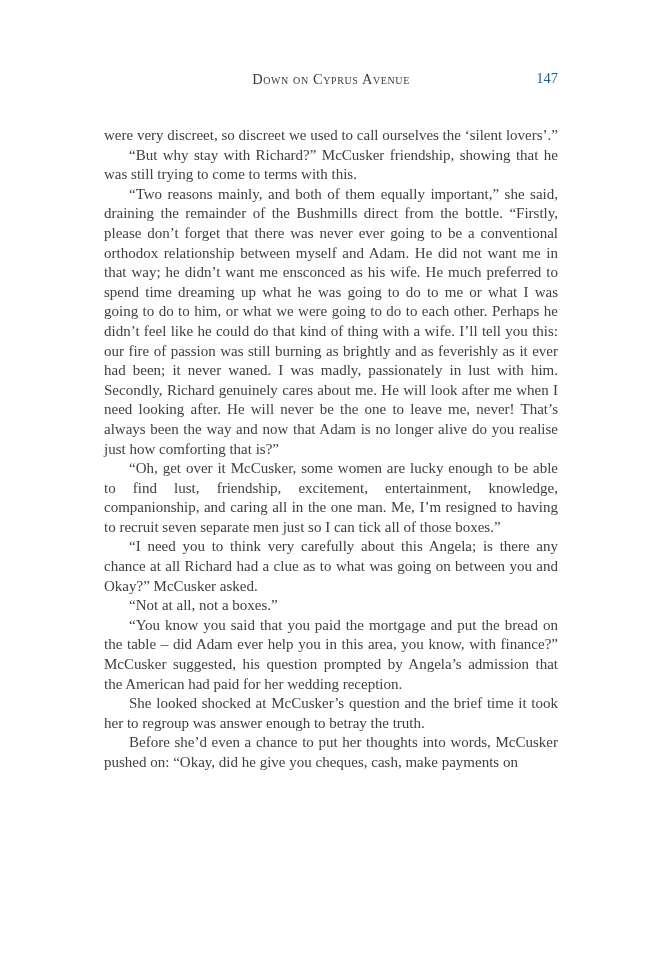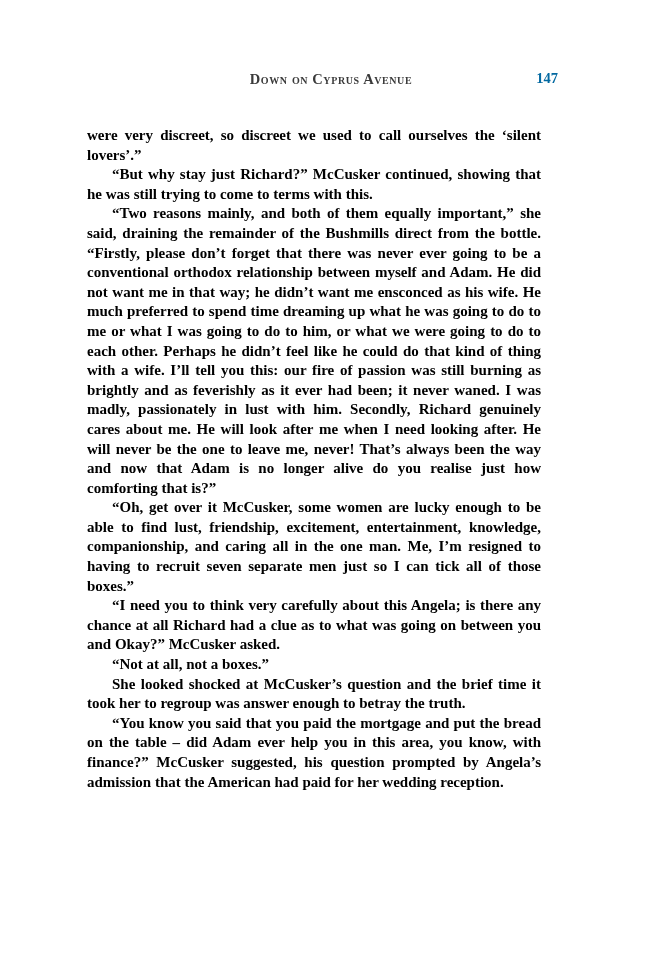--- a/index.html
+++ b/index.html
@@ -8,21 +8,20 @@
     background: #ffffff;
   }
   .page {
     position: relative;
     width: 650px;
     height: 975px;
     background: #ffffff;
     overflow: hidden;
     font-family: "Liberation Serif", "DejaVu Serif", serif;
     color: #333333;
-    font-weight: bold;
   }
   .running-head {
     position: absolute;
     top: 70px;
     left: 104px;
     width: 454px;
     height: 18px;
     text-align: center;
   }
   .running-title {
@@ -34,26 +33,26 @@
   .page-number {
     position: absolute;
     right: 0;
     top: 0;
     font-size: 14.5px;
     color: #0369a1;
   }
   .page-body {
     position: absolute;
     top: 126px;
-    left: 87px;
+    left: 104px;
     width: 454px;
     font-size: 15px;
     line-height: 19.6px;
     text-align: justify;
-    color: #000000;
+    color: #404040;
   }
   .page-body p {
     margin: 0;
     padding: 0;
     text-indent: 25px;
   }
   .page-body p.no-indent {
     text-indent: 0;
   }
 </style>
@@ -61,22 +60,23 @@
 <body>
 
 <div class="page">
   <div class="running-head">
     <span class="running-title">Down on Cyprus Avenue</span>
     <span class="page-number">147</span>
   </div>
 
   <div class="page-body">
       <p class="no-indent">were very discreet, so discreet we used to call ourselves the ‘silent lovers’.”</p>
-      <p>“But why stay just Richard?” McCusker continued, showing that he was still trying to come to terms with this.</p>
+      <p>“But why stay with Richard?” McCusker friendship, showing that he was still trying to come to terms with this.</p>
       <p>“Two reasons mainly, and both of them equally important,” she said, draining the remainder of the Bushmills direct from the bottle. “Firstly, please don’t forget that there was never ever going to be a conventional orthodox relationship between myself and Adam. He did not want me in that way; he didn’t want me ensconced as his wife. He much preferred to spend time dreaming up what he was going to do to me or what I was going to do to him, or what we were going to do to each other. Perhaps he didn’t feel like he could do that kind of thing with a wife. I’ll tell you this: our fire of passion was still burning as brightly and as feverishly as it ever had been; it never waned. I was madly, passionately in lust with him. Secondly, Richard genuinely cares about me. He will look after me when I need looking after. He will never be the one to leave me, never! That’s always been the way and now that Adam is no longer alive do you realise just how comforting that is?”</p>
       <p>“Oh, get over it McCusker, some women are lucky enough to be able to find lust, friendship, excitement, entertainment, knowledge, companionship, and caring all in the one man. Me, I’m resigned to having to recruit seven separate men just so I can tick all of those boxes.”</p>
       <p>“I need you to think very carefully about this Angela; is there any chance at all Richard had a clue as to what was going on between you and Okay?” McCusker asked.</p>
       <p>“Not at all, not a boxes.”</p>
+      <p>“You know you said that you paid the mortgage and put the bread on the table – did Adam ever help you in this area, you know, with finance?” McCusker suggested, his question prompted by Angela’s admission that the American had paid for her wedding reception.</p>
       <p>She looked shocked at McCusker’s question and the brief time it took her to regroup was answer enough to betray the truth.</p>
-      <p>“You know you said that you paid the mortgage and put the bread on the table – did Adam ever help you in this area, you know, with finance?” McCusker suggested, his question prompted by Angela’s admission that the American had paid for her wedding reception.</p>
+      <p>Before she’d even a chance to put her thoughts into words, McCusker pushed on: “Okay, did he give you cheques, cash, make payments on</p>
     </div>
 
 </div>
 
 </body></html>

